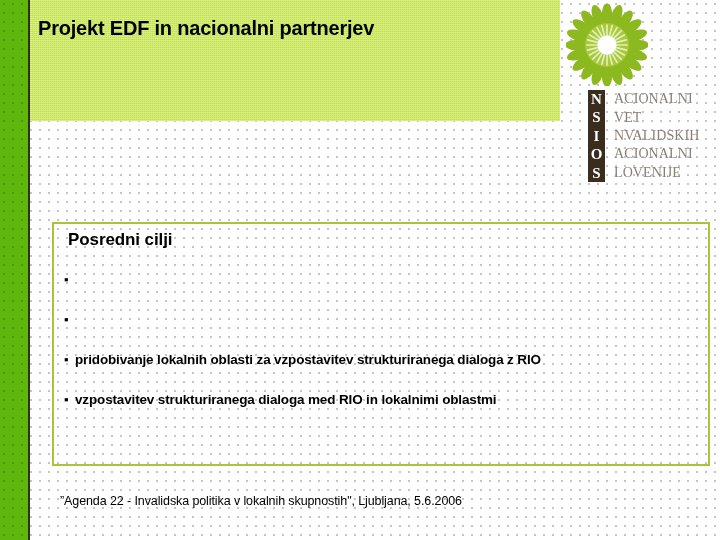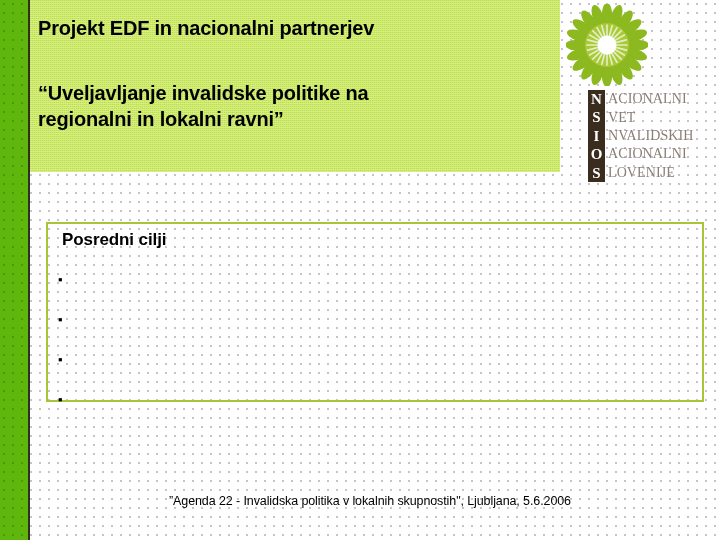--- a/index.html
+++ b/index.html
@@ -47,21 +47,21 @@
     height: 540px;
     background-color: #2f2f22;
   }
 
   
   .header-panel {
     position: absolute;
     left: 30px;
     top: 0;
     width: 530px;
-    height: 172px;
+    height: 121px;
     background-color: #c7e87a;
     background-image:
       repeating-linear-gradient(0deg, rgba(222,240,120,0.85) 0 1px, rgba(0,0,0,0) 1px 2px),
       repeating-linear-gradient(90deg, rgba(180,214,54,0.55) 0 1px, rgba(0,0,0,0) 1px 2px);
   }
   .header-title {
     position: absolute;
     left: 8px;
     top: 16px;
     width: 515px;
@@ -119,31 +119,31 @@
     font-weight: bold;
     line-height: 18.4px;
     text-align: center;
     flex: 0 0 auto;
   }
   .logo-word {
     font-family: "Liberation Serif", serif;
     font-size: 14px;
     color: #8a7f75;
     letter-spacing: 0.1px;
-    padding-left: 3px;
+    padding-left: 9px;
     white-space: nowrap;
   }
 
   
   .content-box {
     position: absolute;
-    left: 46px;
+    left: 52px;
     top: 222px;
     width: 658px;
-    height: 180px;
+    height: 244px;
     border: 2px solid #a8c537;
     background: transparent;
     box-sizing: border-box;
   }
   .content-heading {
     position: absolute;
     left: 14px;
     top: 6px;
     font-size: 17px;
     font-weight: bold;
@@ -178,40 +178,35 @@
     line-height: 16px;
     white-space: nowrap;
   }
 
   
   .footer-note {
     position: absolute;
     left: 60px;
     top: 494px;
     width: 620px;
-    text-align: center;
     font-size: 12.5px;
     color: #000000;
     letter-spacing: -0.1px;
   }
 </style>
 </head>
 <body>
 
 <div id="slide">
 
   <div class="left-bar"></div>
   <div class="left-bar-edge"></div>
 
   <div class="header-panel">
     <div class="header-title">Projekt EDF in nacionalni partnerjev</div>
-    <div class="header-subtitle">
-      <div>“Uveljavljanje invalidske politike na</div>
-      <div>regionalni in lokalni ravni”</div>
-    </div>
   </div>
 
   <div class="logo-block">
 
     <svg class="logo-mark" viewBox="0 0 82 82">
       <g transform="translate(41,41)">
 
         <g fill="#8cb820">
           <g>
               <ellipse cx="0" cy="-30" rx="5.2" ry="12"></ellipse>
@@ -337,22 +332,24 @@
 
     <div class="bullet-list">
       <div class="bullet-item">
         <span class="bullet-marker">▪</span>
       </div>
       <div class="bullet-item">
         <span class="bullet-marker">▪</span>
       </div>
       <div class="bullet-item">
         <span class="bullet-marker">▪</span>
+        <span class="bullet-text">pridobivanje lokalnih oblasti za vzpostavitev strukturiranega dialoga z RIO</span>
       </div>
       <div class="bullet-item">
         <span class="bullet-marker">▪</span>
+        <span class="bullet-text">vzpostavitev strukturiranega dialoga med RIO in lokalnimi oblastmi</span>
       </div>
     </div>
   </div>
 
   <div class="footer-note">”Agenda 22 - Invalidska politika v lokalnih skupnostih", Ljubljana, 5.6.2006</div>
 
 </div>
 
 </body></html>

